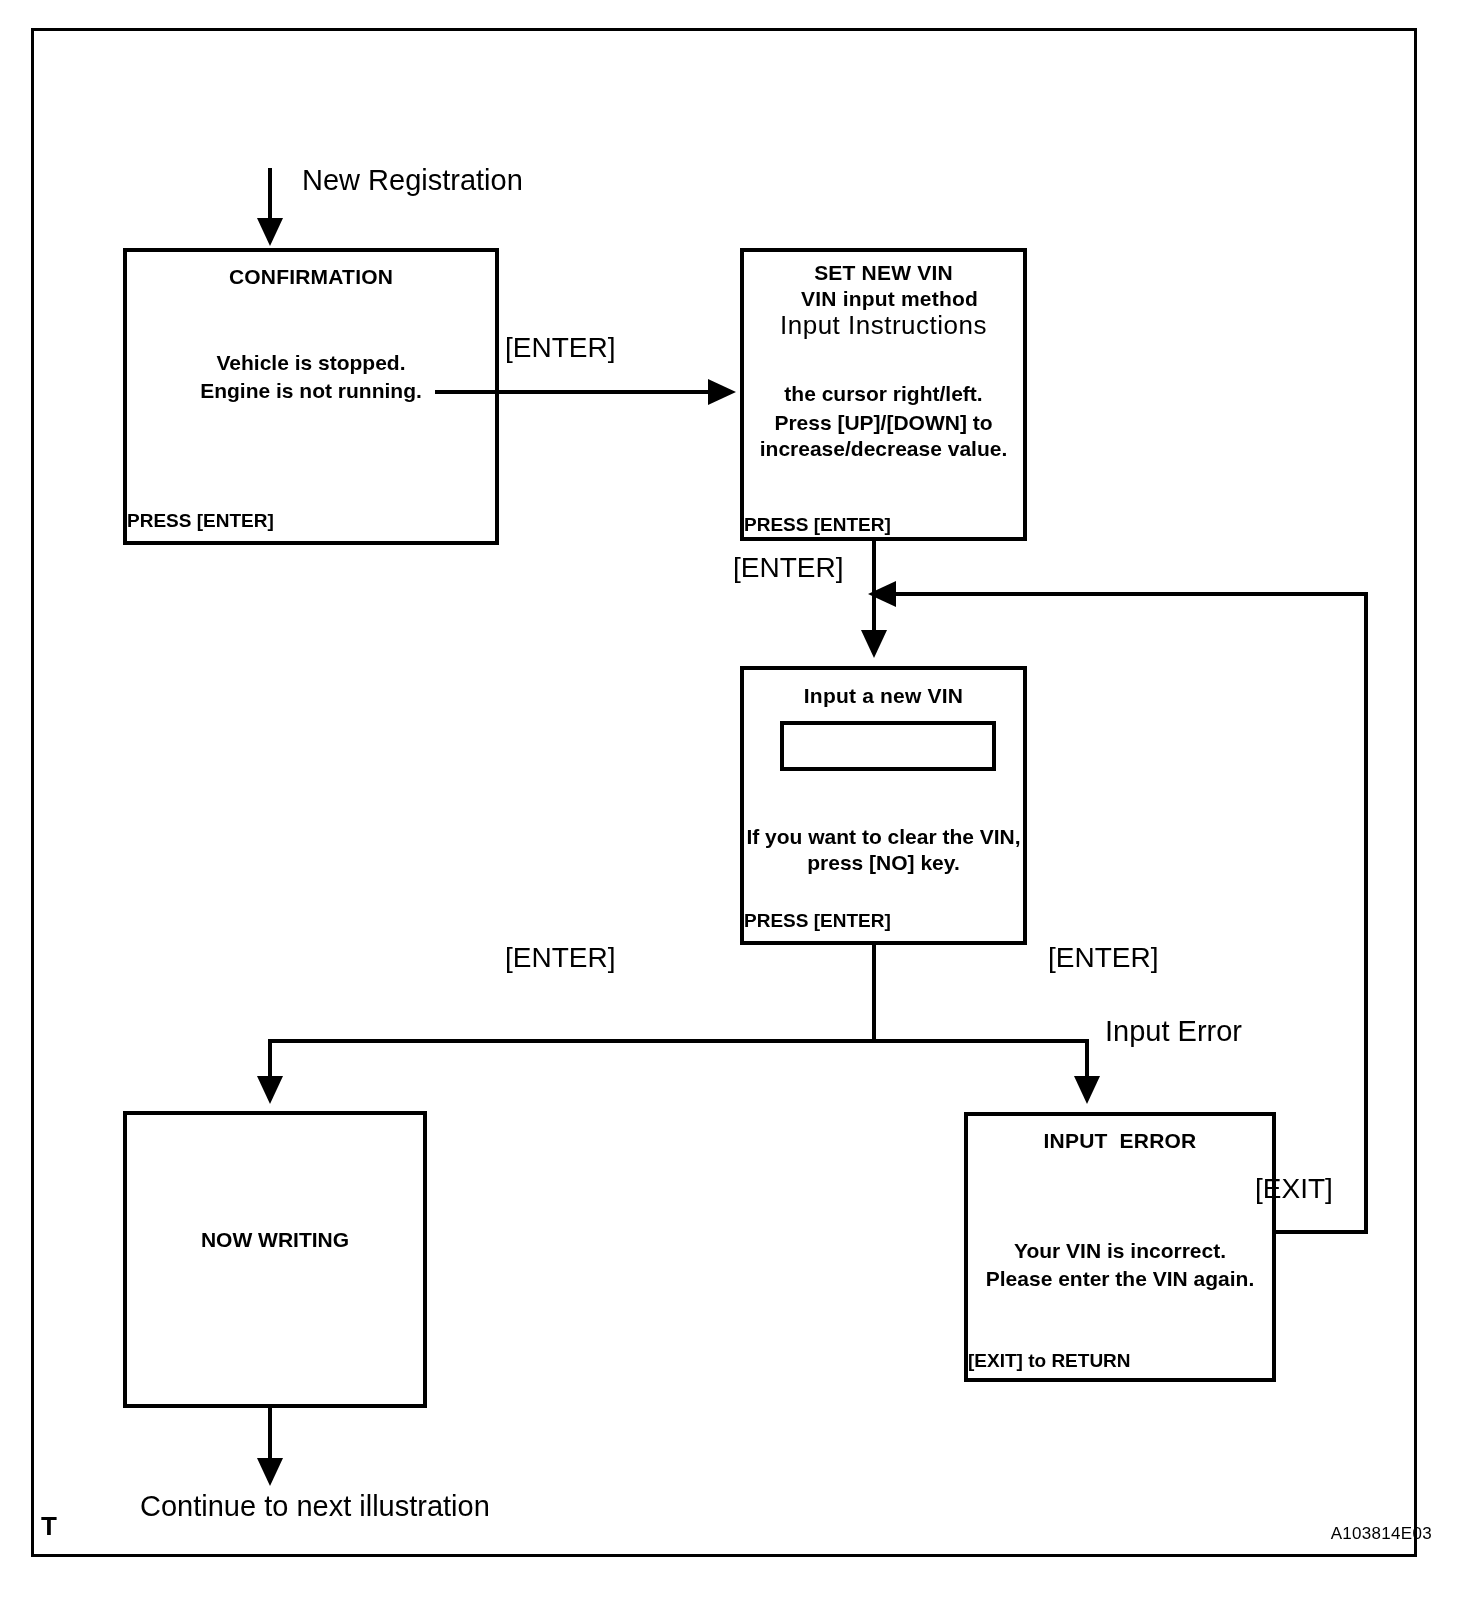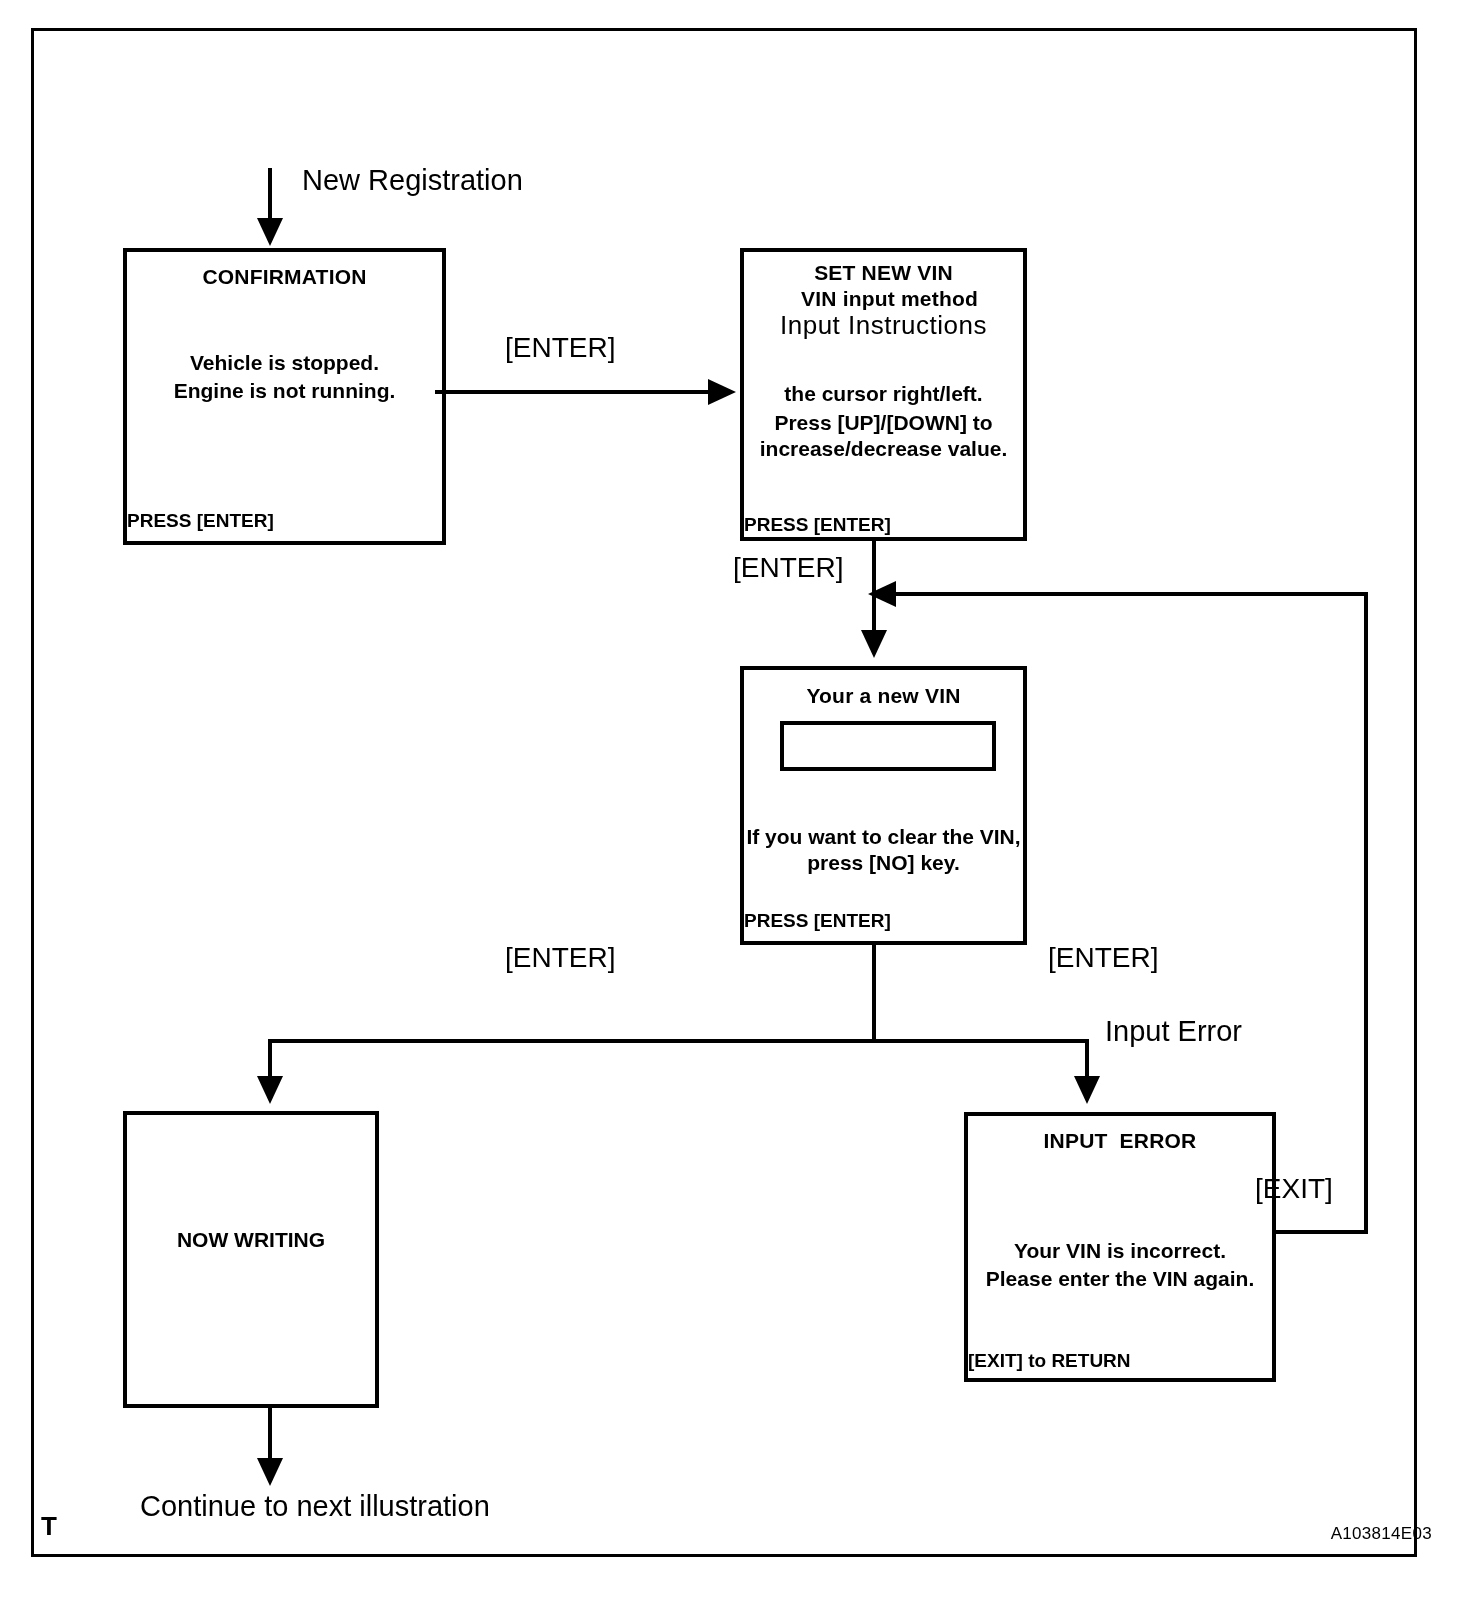--- a/index.html
+++ b/index.html
@@ -159,21 +159,21 @@
 <body>
 
 <div id="page">
 
   <div id="outer-frame"></div>
 
   <div class="vline" style="left:268px; top:168px; height:58px;"></div>
   <div class="arrow-down" style="left:257px; top:218px;"></div>
   <div class="flow-label" style="left:302px; top:164px;">New Registration</div>
 
-  <div class="screen-box" style="left:123px; top:248px; width:323px; height:297px;">
+  <div class="screen-box" style="left:123px; top:248px; width:376px; height:297px;">
     <div class="box-title" style="top:13px;">CONFIRMATION</div>
     <div class="box-body" style="top:88px;">Vehicle is stopped.</div>
     <div class="box-body" style="top:116px;">Engine is not running.</div>
     <div class="box-footer" style="top:258px;">PRESS [ENTER]</div>
   </div>
 
   <div class="hline" style="left:435px; top:390px; width:275px;"></div>
   <div class="arrow-right" style="left:708px; top:379px;"></div>
   <div class="edge-label" style="left:505px; top:332px;">[ENTER]</div>
 
@@ -185,40 +185,40 @@
     <div class="box-body" style="top:148px;">Press [UP]/[DOWN]  to</div>
     <div class="box-body" style="top:174px;">increase/decrease value.</div>
     <div class="box-footer" style="top:262px;">PRESS [ENTER]</div>
   </div>
 
   <div class="vline" style="left:872px; top:541px; height:98px;"></div>
   <div class="arrow-down" style="left:861px; top:630px;"></div>
   <div class="edge-label" style="left:733px; top:552px;">[ENTER]</div>
 
   <div class="screen-box" style="left:740px; top:666px; width:287px; height:279px;">
-    <div class="box-title" style="top:14px;">Your a new VIN</div>
+    <div class="box-title" style="top:14px;">Input a new VIN</div>
     <div class="vin-field" style="left:36px; top:51px; width:216px; height:50px;"></div>
     <div class="box-body" style="top:144px;">If you want to clear the VIN,</div>
     <div class="box-body" style="top:170px;">press [NO] key.</div>
     <div class="box-footer" style="top:240px;">PRESS [ENTER]</div>
   </div>
 
   <div class="vline" style="left:872px; top:945px; height:98px;"></div>
   <div class="hline" style="left:268px; top:1039px; width:820px;"></div>
 
   <div class="vline" style="left:268px; top:1039px; height:43px;"></div>
   <div class="arrow-down" style="left:257px; top:1076px;"></div>
   <div class="edge-label" style="left:505px; top:942px;">[ENTER]</div>
 
   <div class="vline" style="left:1085px; top:1039px; height:43px;"></div>
   <div class="arrow-down" style="left:1074px; top:1076px;"></div>
   <div class="edge-label" style="left:1048px; top:942px;">[ENTER]</div>
   <div class="flow-label" style="left:1105px; top:1015px;">Input Error</div>
 
-  <div class="screen-box" style="left:123px; top:1111px; width:256px; height:297px;">
+  <div class="screen-box" style="left:123px; top:1111px; width:304px; height:297px;">
     <div class="box-center-label" style="top:113px;">NOW WRITING</div>
   </div>
 
   <div class="screen-box" style="left:964px; top:1112px; width:312px; height:270px;">
     <div class="box-title" style="top:13px;">INPUT  ERROR</div>
     <div class="box-body" style="top:112px;">Your VIN is incorrect.</div>
     <div class="box-body" style="top:140px;">Please enter the VIN again.</div>
     <div class="box-footer" style="top:234px;">[EXIT] to RETURN</div>
   </div>
 

